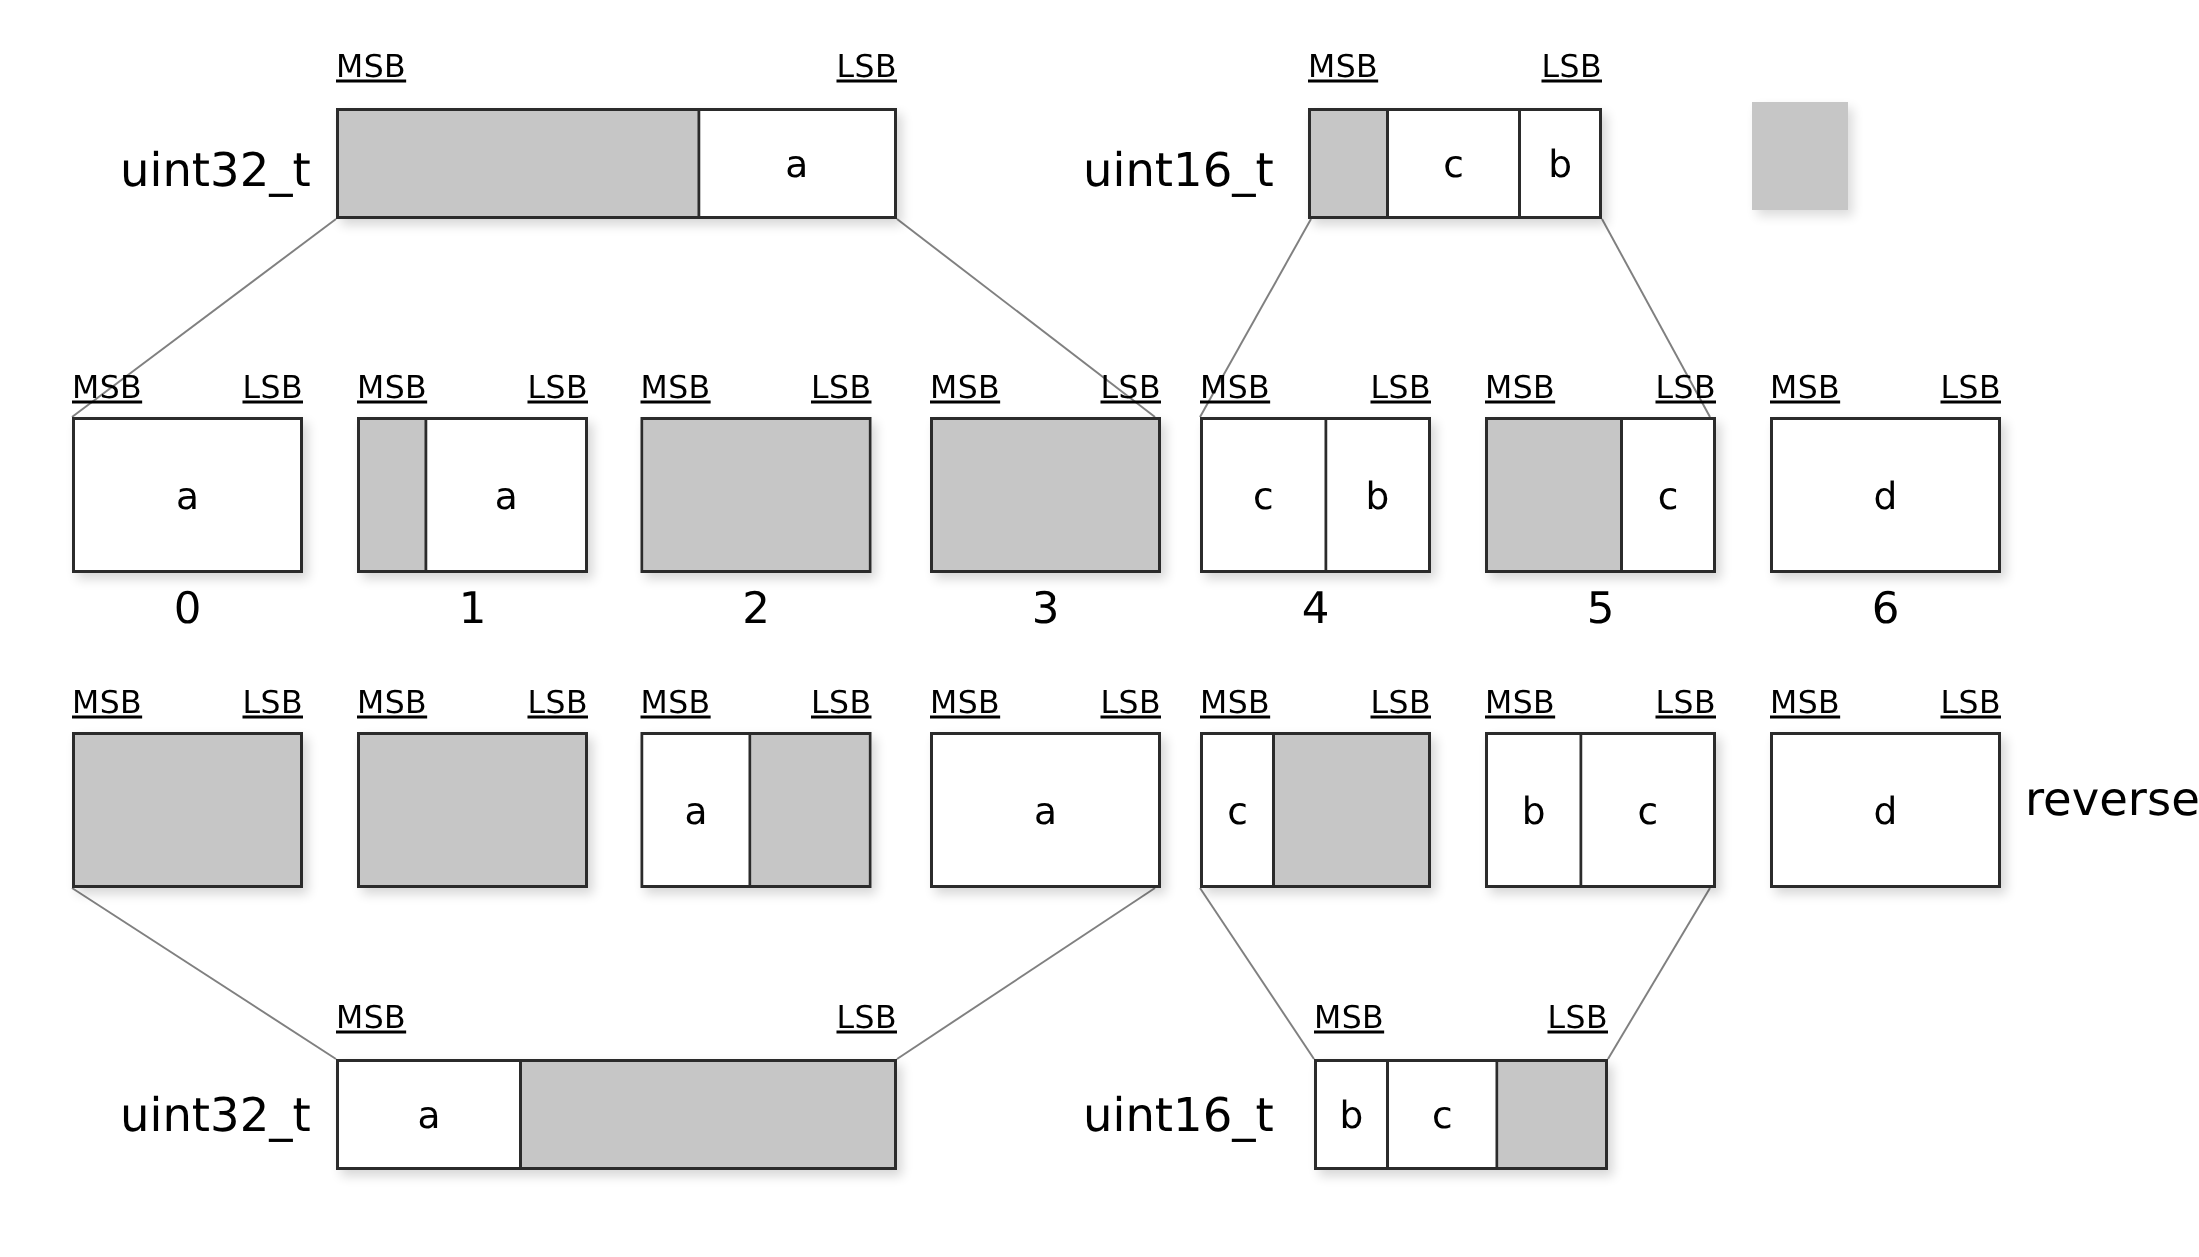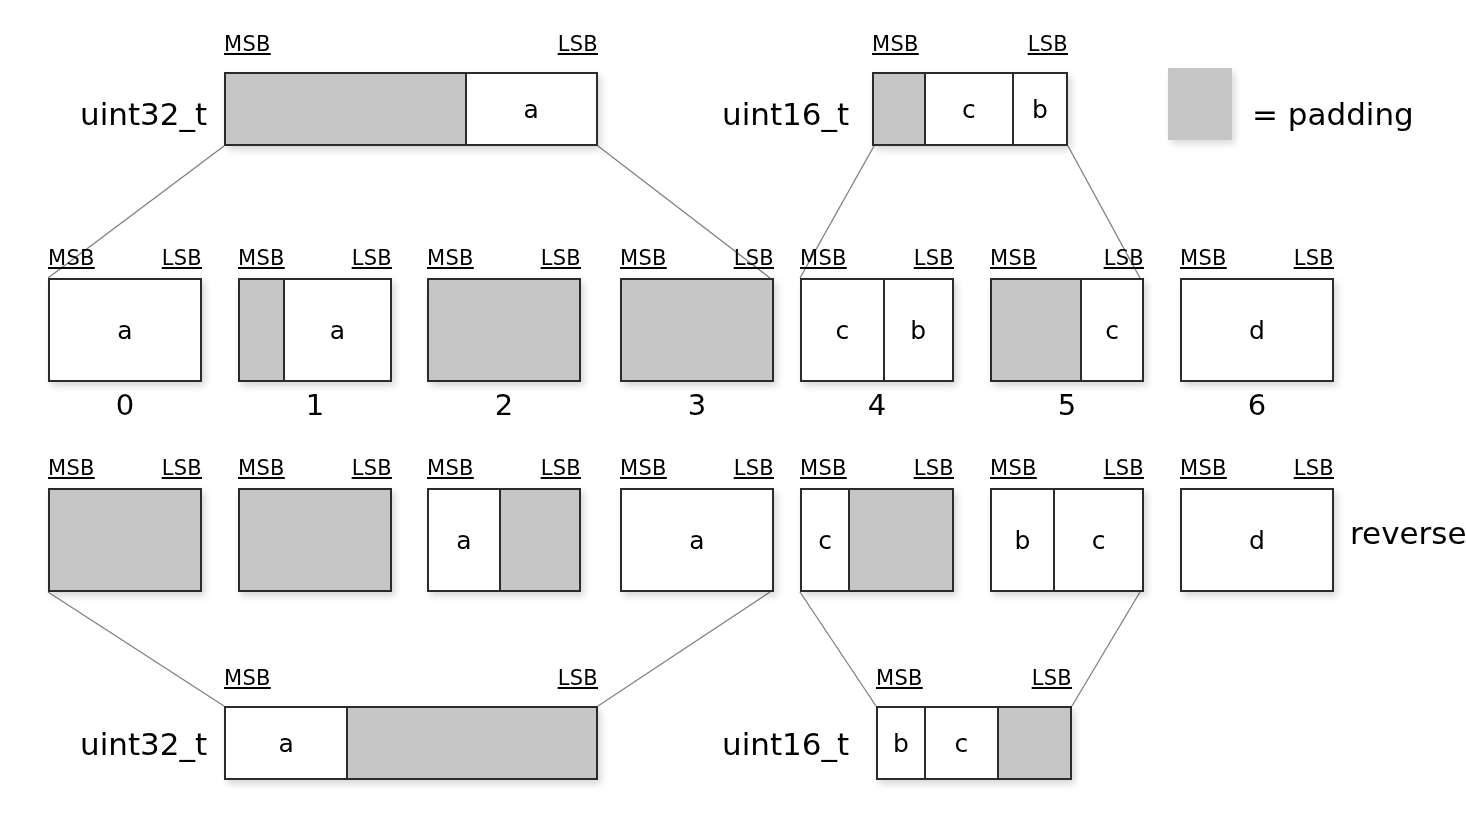--- a/index.html
+++ b/index.html
@@ -123,21 +123,20 @@
     <span>MSB</span>
     <span>LSB</span>
   </div>
   <div class="cellbox" id="box-uint16-top" style="left:872px; top:72px; width:196px; height:74px;">
       <div class="seg pad" style="width: 27%;"></div>
       <div class="seg" style="width: 46%;">c</div>
       <div class="seg" style="width: 27%;">b</div>
     </div>
 
   <div class="legend-swatch" style="left:1168px; top:68px; width:64px; height:72px;"></div>
-  <div class="legend-text" style="left:1252px; top:96px;">= padding</div>
 
   <div id="middle-row">
       <div class="ends" style="left: 48px; top: 246px; width: 154px;">
         <span>MSB</span>
         <span>LSB</span>
       </div>
       <div class="cellbox" style="left: 48px; top: 278px; width: 154px; height: 104px;">
         <div class="seg" style="width: 100%;">a</div>
       </div>
       <div class="idx" style="left: 48px; top: 388px; width: 154px;">0</div>

